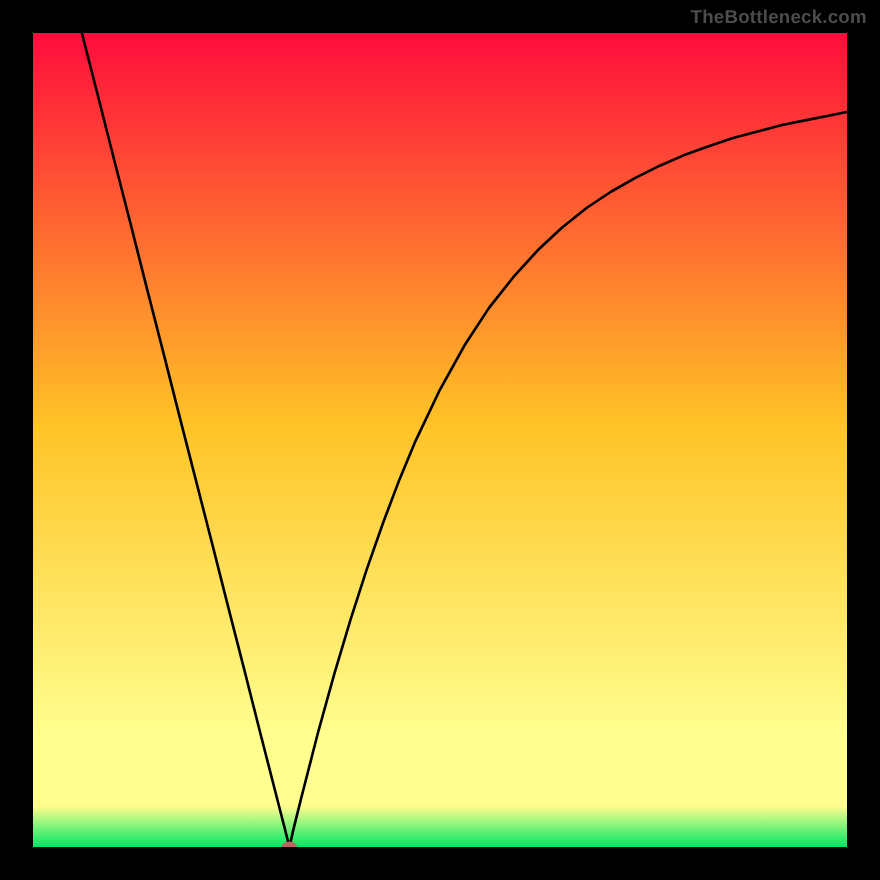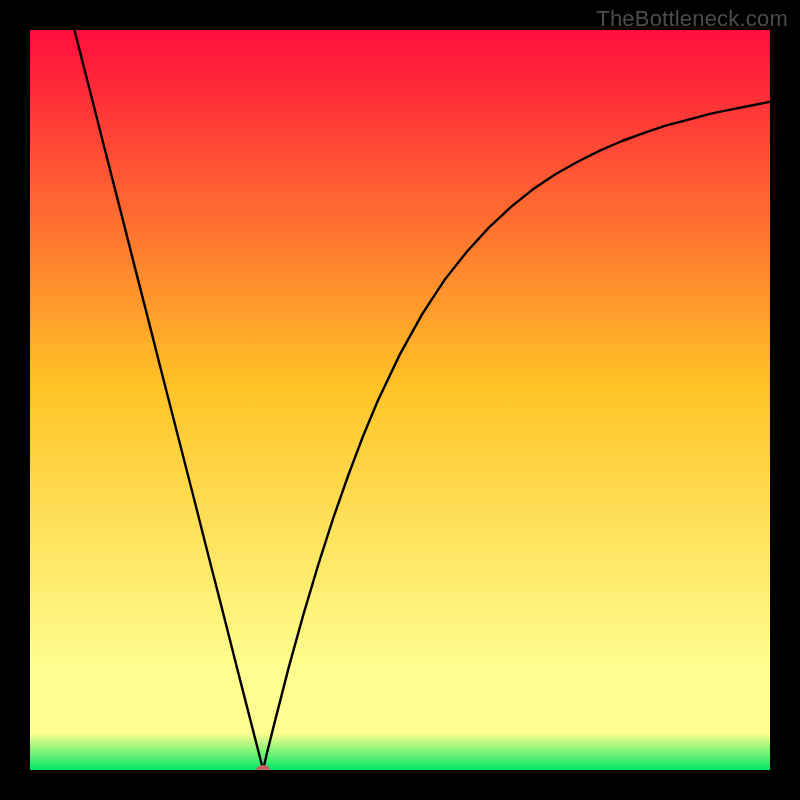--- a/index.html
+++ b/index.html
@@ -15,22 +15,22 @@
     position: relative;
     width: 800px;
     height: 800px;
     background: #000;
   }
   .watermark {
     position: absolute;
     top: 6px;
     right: 12px;
     color: #4c4c4c;
-    font-size: 22px;
-    font-weight: 400;
+    font-size: 17px;
+    font-weight: 700;
     letter-spacing: 0.2px;
     z-index: 5;
     user-select: none;
   }
   svg.plot {
     position: absolute;
     left: 30px;
     top: 30px;
     width: 740px;
     height: 740px;

